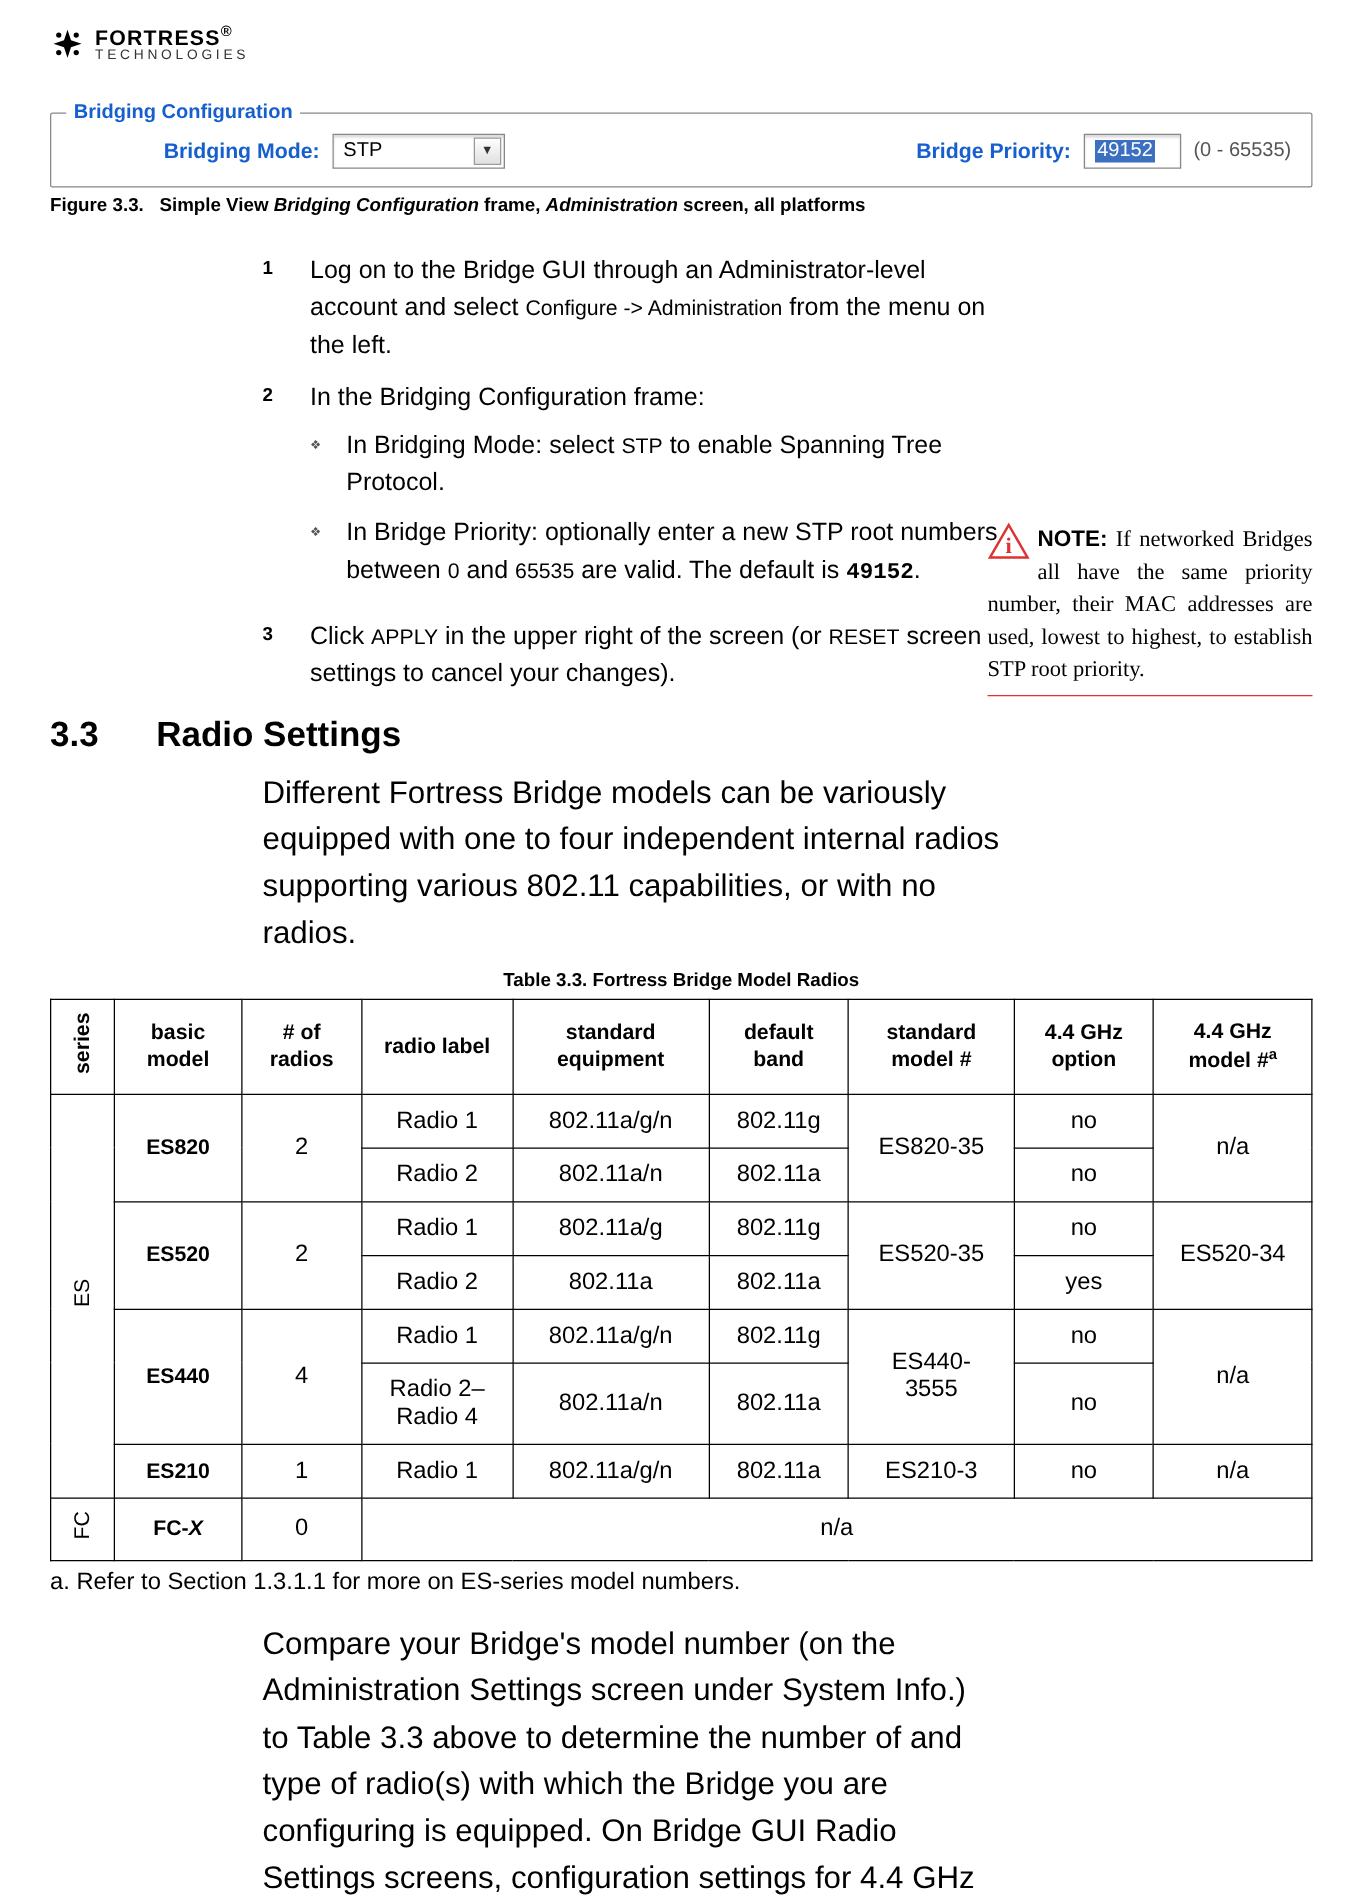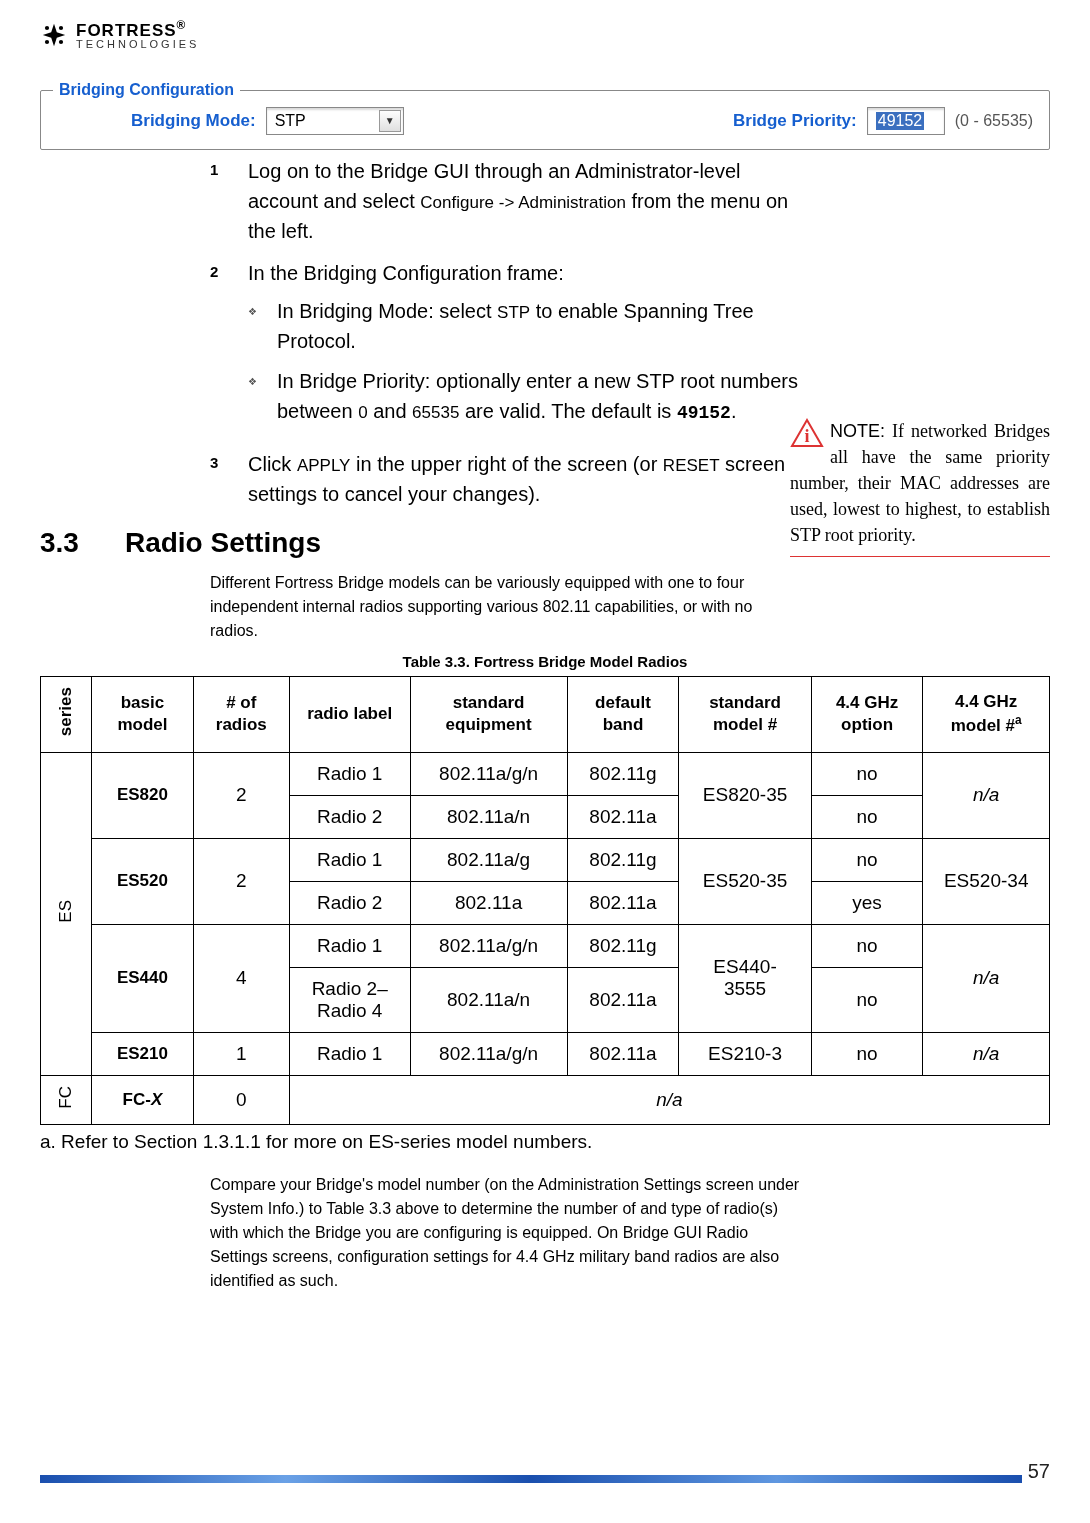--- a/index.html
+++ b/index.html
@@ -28,29 +28,29 @@
   .step { display:flex; gap:24px; font-size:20px; line-height:1.5; margin-bottom:12px;}
   .step-num { font-weight:bold; font-family: Verdana, sans-serif; font-size:15px; min-width:14px; padding-top:3px;}
   .italic { }
   .sf { font-family: Verdana, sans-serif; font-size:17px; }
   .sf-mono { font-family: "Courier New", monospace; font-size:18px; font-weight:bold;}
   .sub-bullets { margin-top:8px; }
   .sub-bullet { display:flex; gap:20px; margin-bottom:10px; }
   .diamond { font-size:10px; padding-top:8px; color:#555;}
   .note-box { position:absolute; right:40px; top:418px; width:260px; border-bottom:1px solid #d33; padding-bottom:8px; font-family: "Book Antiqua", Palatino, serif; font-size:18px; line-height:1.45; text-align:justify;}
   .note-icon { float:left; margin-right:6px; }
-  .note-title { font-weight:normal; font-family: Arial, sans-serif; }
+  .note-title { font-weight:bold; font-family: Arial, sans-serif; }
   .h2-row { display:flex; gap:46px; font-weight:bold; font-size:28px; font-family: Verdana, sans-serif; margin-top:18px; margin-bottom:12px;}
-  .body-p { margin-left:170px; width:590px; font-size:16px; line-height:1.5; margin-bottom:10px;}
+  .body-p { margin-left:170px; width:590px; font-size:25px; line-height:1.5; margin-bottom:10px;}
   .table-caption { text-align:center; font-weight:bold; font-size:15px; margin-bottom:6px; font-family:Verdana,sans-serif;}
   table.radios { border-collapse: collapse; width:100%; font-size:19px; }
   table.radios th, table.radios td { border:1px solid #000; padding:10px 14px; text-align:center; }
   table.radios th { font-weight:bold; font-family: Verdana, sans-serif; font-size:17px; line-height:1.3;}
   .vert { writing-mode: vertical-rl; transform: rotate(180deg); font-size:17px;}
-  .ital-cell { font-style: italic; }
+  .ital-cell { }
   .footnote { font-size:19px; margin-top:6px; margin-bottom:20px;}
   .footer-bar { position:absolute; bottom:40px; left:40px; right:40px; display:flex; flex-direction:row; align-items:flex-end; gap:6px;}
   .footer-line { width:100%; height:8px; background:linear-gradient(to right,#1a4fae,#6aa1e6,#1a4fae,#5f97e0,#1a4fae);}
   .page-num { font-size:20px; color:#222; }
   sup { font-size:0.7em; }
 </style>
 </head>
 <body>
 
 <div class="page">
@@ -85,20 +85,24 @@
     </div>
     <div class="frame-field">
       <span class="frame-label">Bridge Priority:</span>
       <span class="priority-box">
           <span class="hl">49152</span>
         </span>
       <span class="range-text">(0 - 65535)</span>
     </div>
   </div>
 
+  <div class="fig-caption">
+    <span>Figure 3.3.</span>&nbsp;&nbsp;
+    <span>Simple View </span><em>Bridging Configuration</em><span> frame, </span><em>Administration</em><span> screen, all platforms</span>
+  </div>
 
 
   <div class="steps">
     <div class="step">
       <span class="step-num">1</span>
       <span><span>Log on to the Bridge GUI through an </span><span class="italic">Administrator</span><span>-level account and select </span><span class="sf">Configure -&gt; Administration</span><span> from the menu on the left.</span></span>
     </div>
     <div class="step">
       <span class="step-num">2</span>
       <span>

